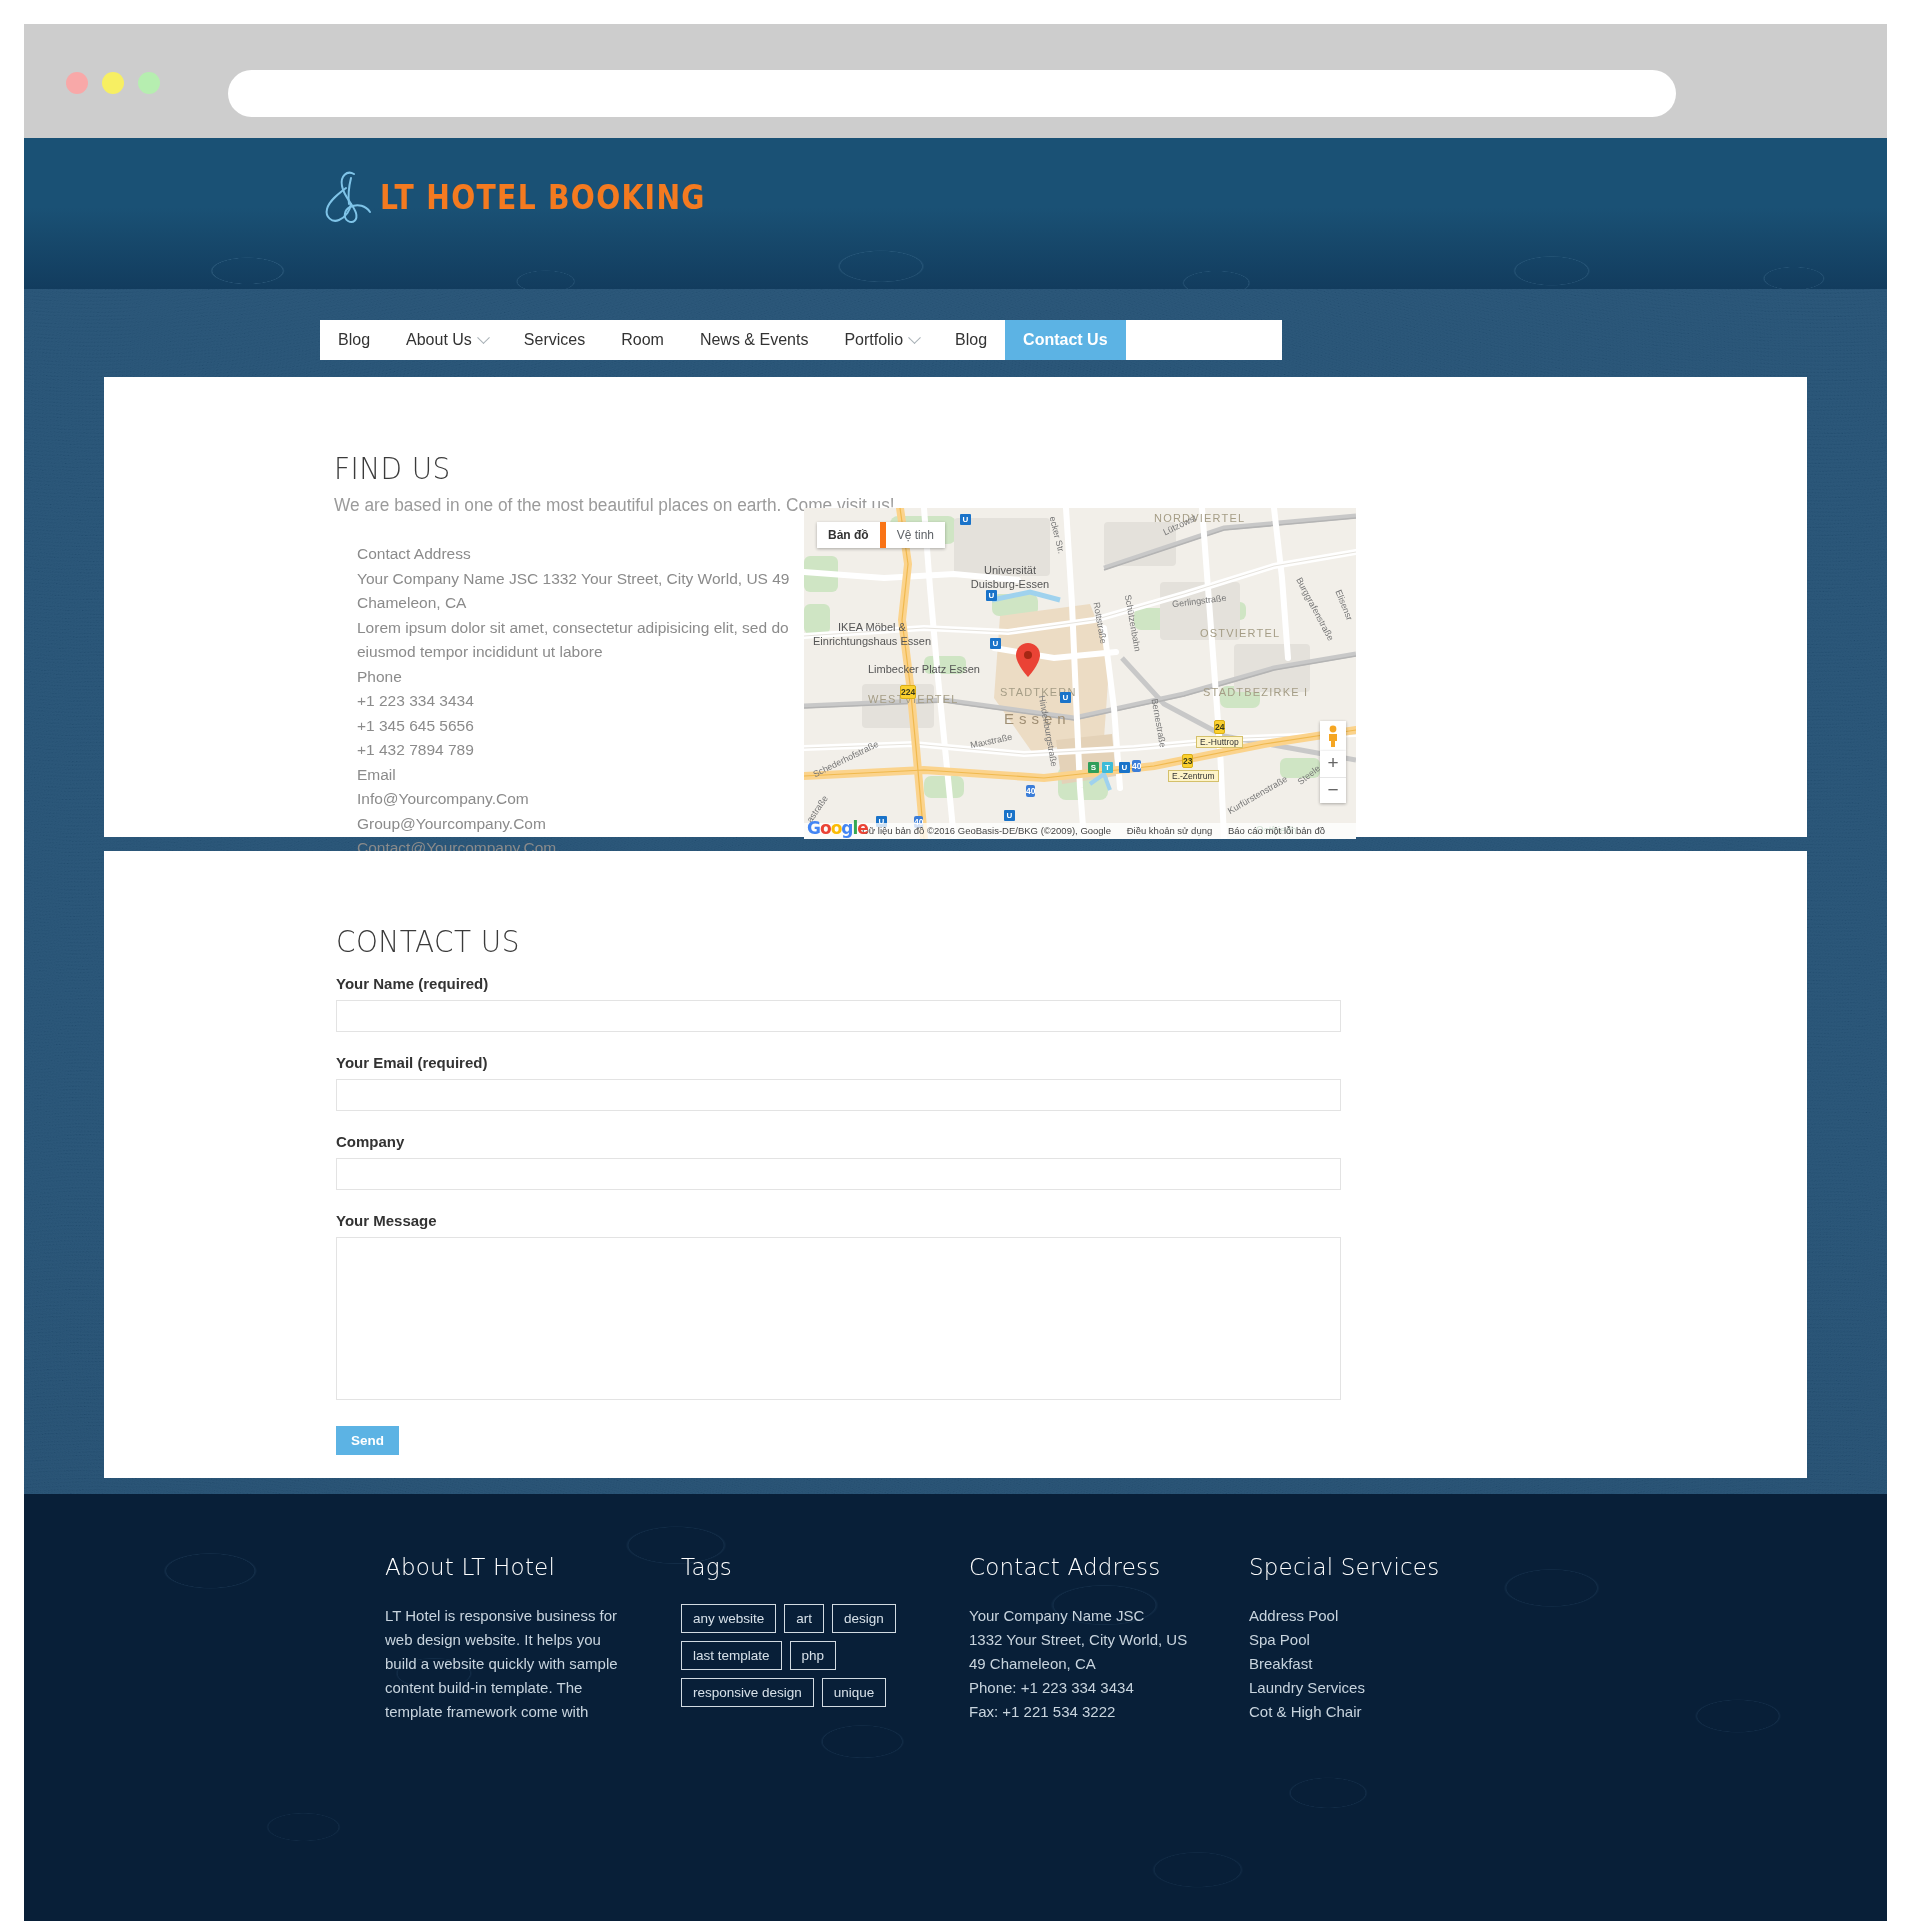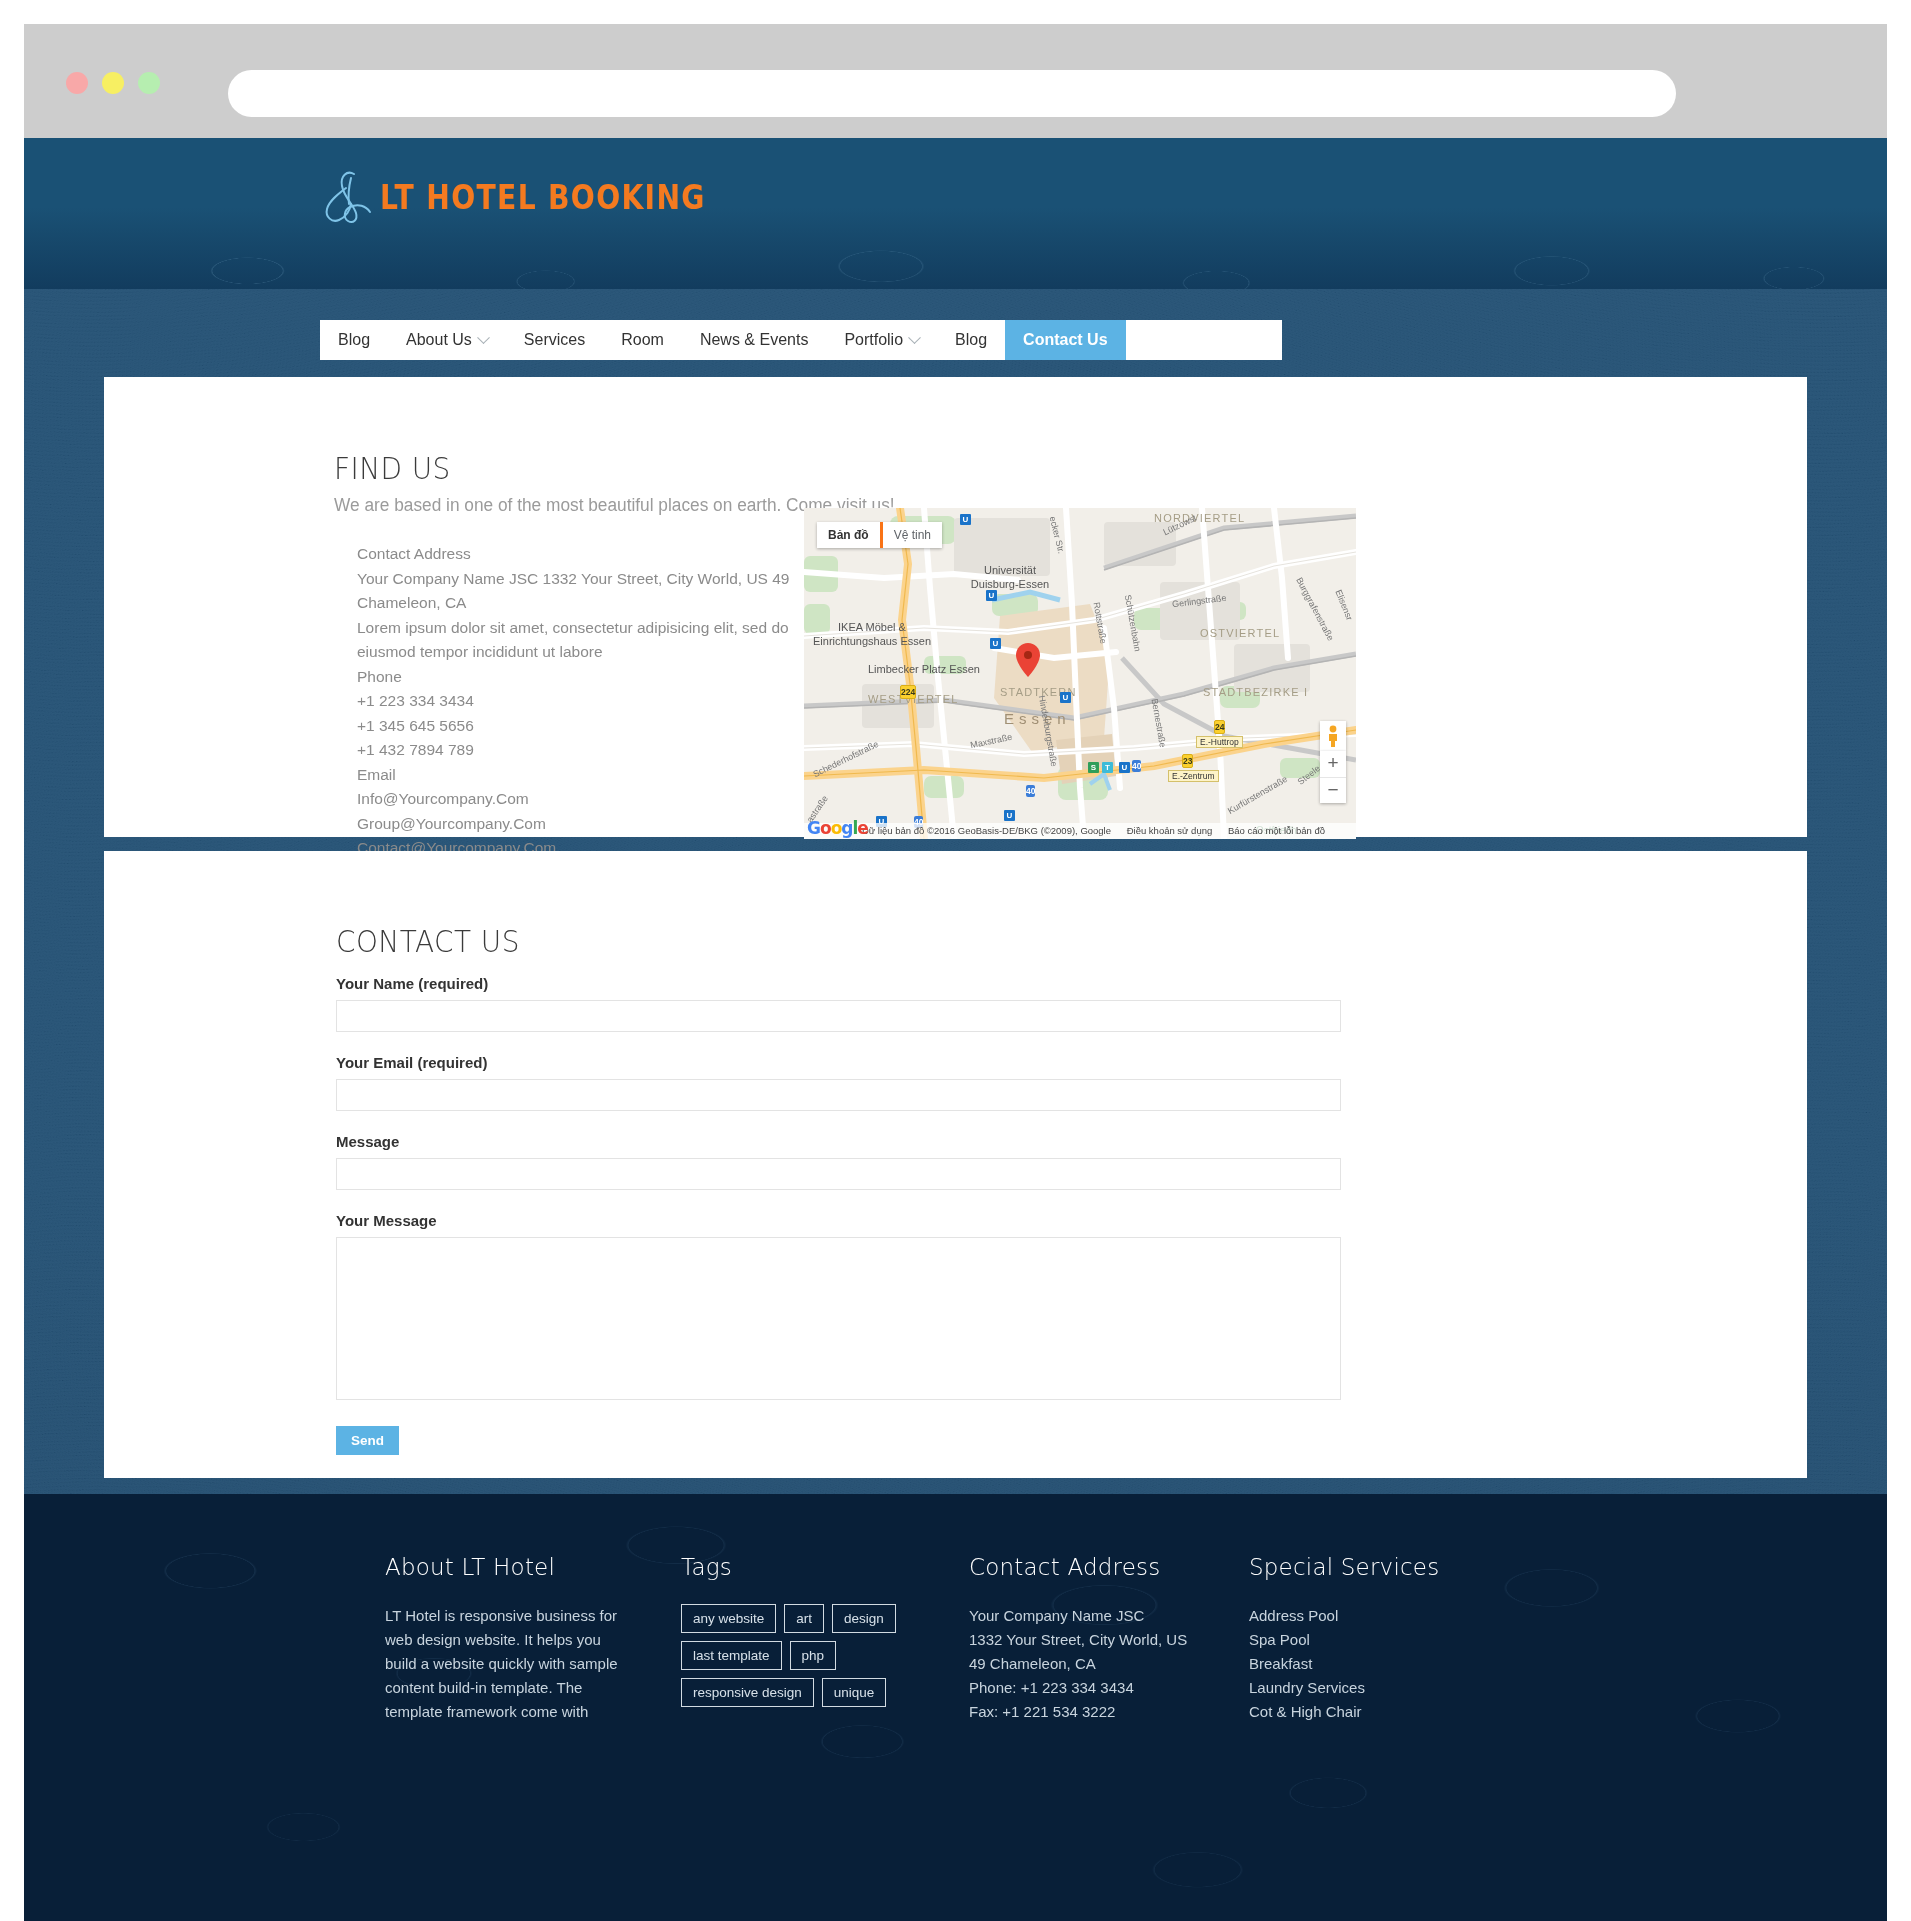--- a/index.html
+++ b/index.html
@@ -159,21 +159,21 @@
     overflow: hidden; background: #e9e5dd;
   }
   #map-canvas { position: absolute; inset: 0; }
   .map-type-ctrl {
     position: absolute; left: 13px; top: 14px;
     display: flex; background: #ffffff; box-shadow: 0 1px 3px rgba(0,0,0,.3);
     font-size: 12px; color: #333; z-index: 6;
   }
   .map-type-ctrl > div { padding: 6px 11px; cursor: pointer; }
   .map-type-ctrl > div.sel { font-weight: bold; }
-  .map-type-ctrl > div + div { border-left: 3px solid #f97316; color: #5f6368; }
+  .map-type-ctrl > div + div { border-left: 6px solid #f97316; color: #5f6368; }
   #map-marker {
     position: absolute; left: 212px; top: 135px; z-index: 5;
     width: 24px; height: 34px;
   }
   #map-zoom {
     position: absolute; right: 10px; bottom: 36px; width: 26px;
     background: #ffffff; box-shadow: 0 1px 3px rgba(0,0,0,.3); z-index: 6;
   }
   #map-zoom div {
     height: 26px; line-height: 24px; text-align: center;
@@ -530,21 +530,21 @@
     <form id="contact-form">
       <div class="field-group">
         <label class="field-label">Your Name (required)</label>
         <input class="text-input" type="text" value="" placeholder="" style="">
       </div>
       <div class="field-group">
         <label class="field-label">Your Email (required)</label>
         <input class="text-input" type="text" value="" placeholder="" style="">
       </div>
       <div class="field-group">
-        <label class="field-label">Message</label>
+        <label class="field-label">Company</label>
         <input class="text-input" type="text" value="" placeholder="" style="">
       </div>
       <div class="field-group">
         <label class="field-label">Your Message</label>
         <textarea class="text-area" placeholder="" style=""></textarea>
       </div>
       <button id="send-button" type="submit">Send</button>
     </form>
   </section>
 

